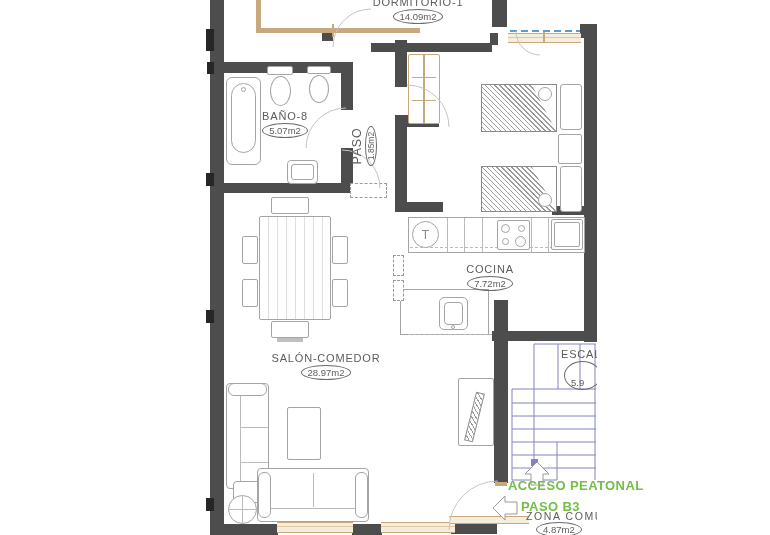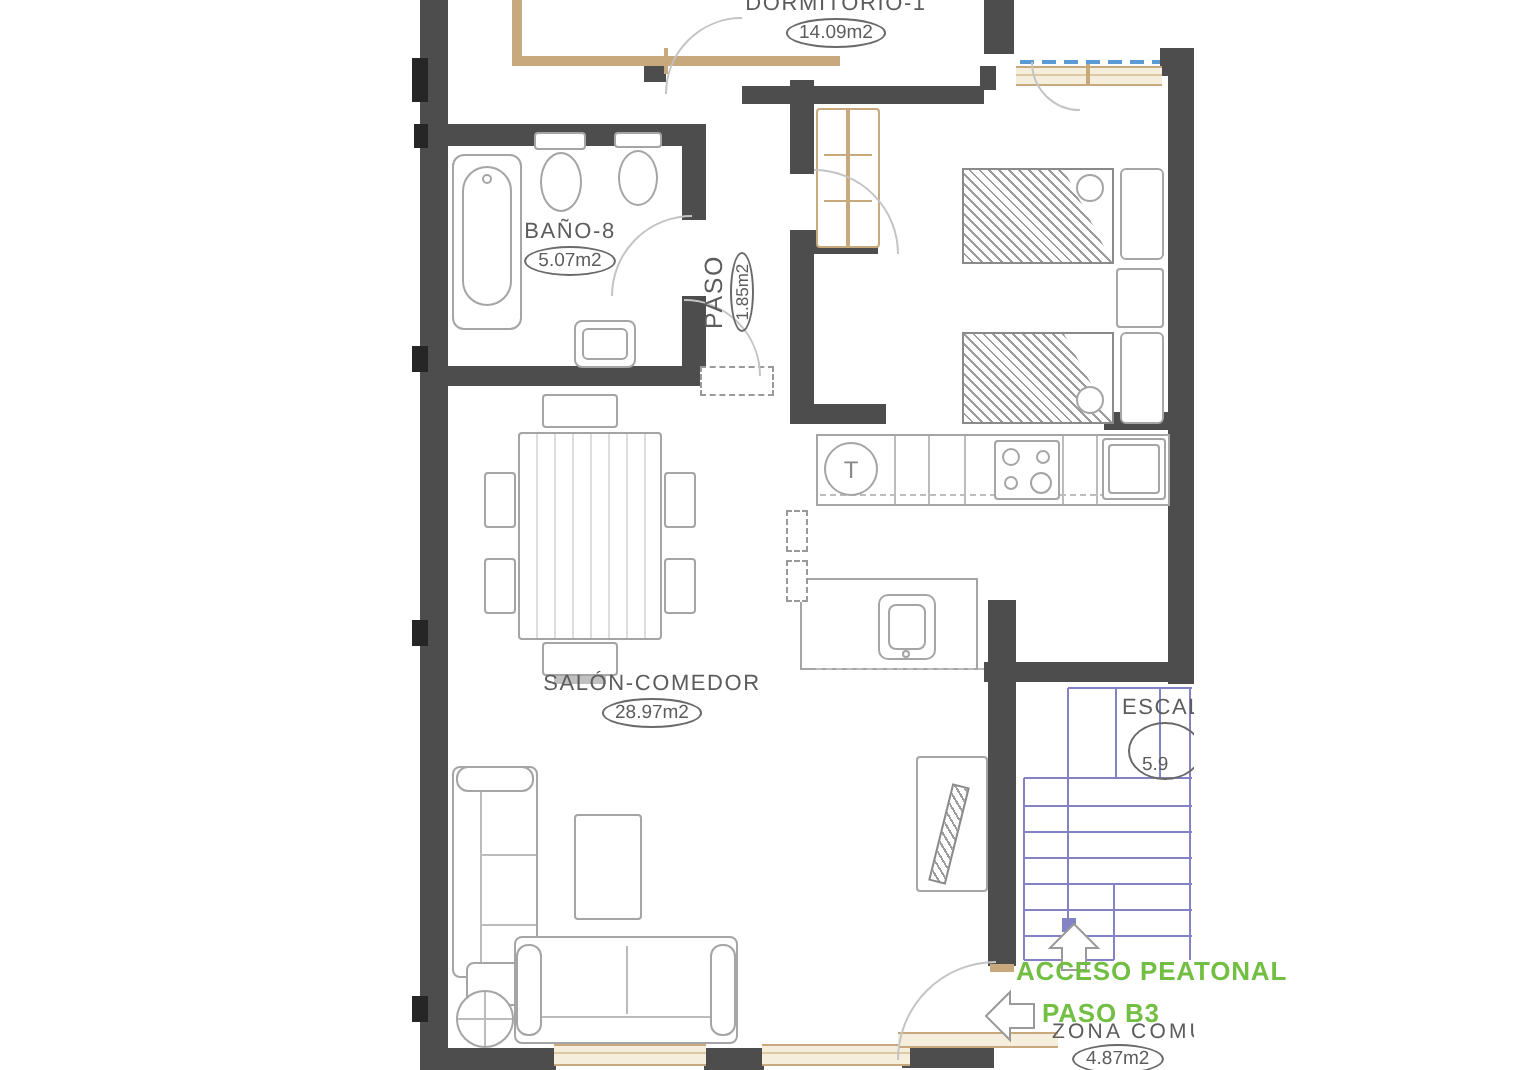--- a/index.html
+++ b/index.html
@@ -183,21 +183,25 @@
       <div class="roval"><span>14.09m2</span></div>
     </div>
     <div class="room-label" style="left:230px;top:110px;width:110px">
       <div class="rname">BAÑO-8</div>
       <div class="roval"><span>5.07m2</span></div>
     </div>
     <div class="paso-wrap">
       <div class="rname">PASO</div>
       <div class="roval"><span>1.85m2</span></div>
     </div>
-    <div class="room-label" style="left:266px;top:336px;width:120px">
+    <div class="room-label" style="left:453px;top:263px;width:74px">
+      <div class="rname">COCINA</div>
+      <div class="roval"><span>7.72m2</span></div>
+    </div>
+    <div class="room-label" style="left:266px;top:352px;width:120px">
       <div class="rname">SALÓN-COMEDOR</div>
       <div class="roval"><span>28.97m2</span></div>
     </div>
     <div class="room-label" style="left:561px;top:348px;width:70px;align-items:flex-start">
       <div class="rname">ESCAL</div>
       <div class="roval" style="margin-left:3px;padding:15px 16px 1px 6px"><span>5.9</span></div>
     </div>
     <div class="gray-note" style="left:526px;top:510px">ZONA COMÚ</div>
     <div class="roval" style="position:absolute;left:536px;top:522px;color:#5c5c5c;z-index:6"><span>4.87m2</span></div>
   </div>

